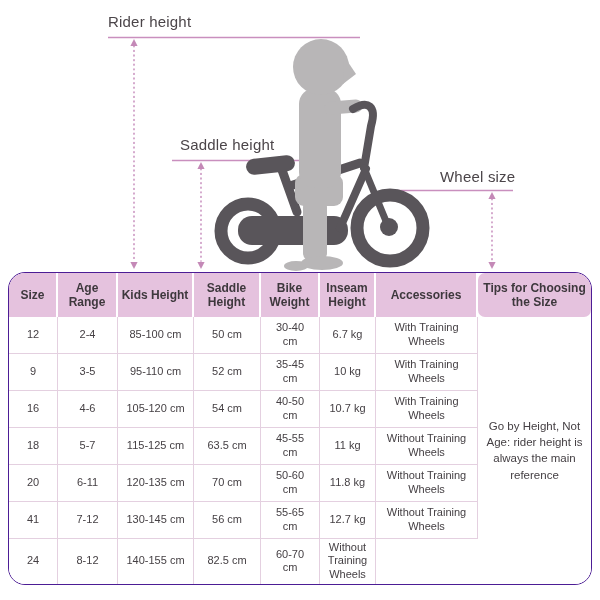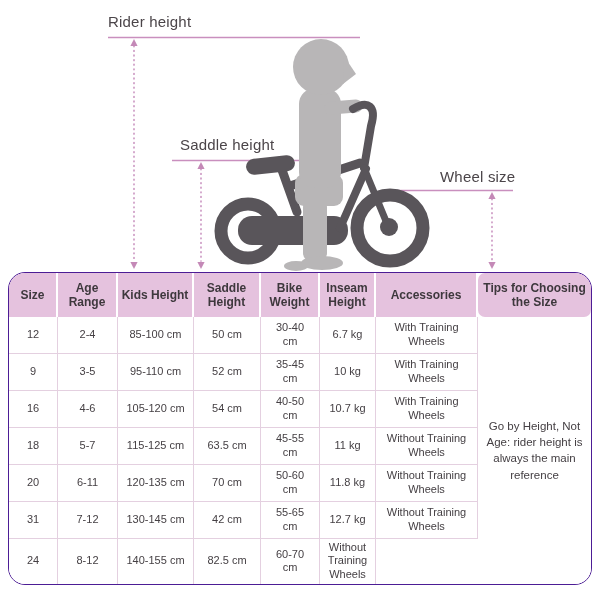--- a/index.html
+++ b/index.html
@@ -160,24 +160,24 @@
   <div class="td">Without Training Wheels</div>
 
   <div class="td">20</div>
   <div class="td">6-11</div>
   <div class="td">120-135 cm</div>
   <div class="td">70 cm</div>
   <div class="td">50-60 cm</div>
   <div class="td">11.8 kg</div>
   <div class="td">Without Training Wheels</div>
 
-  <div class="td">31</div>
+  <div class="td">41</div>
   <div class="td">7-12</div>
   <div class="td">130-145 cm</div>
-  <div class="td">42 cm</div>
+  <div class="td">56 cm</div>
   <div class="td">55-65 cm</div>
   <div class="td">12.7 kg</div>
   <div class="td">Without Training Wheels</div>
 
   <div class="td row-last">24</div>
   <div class="td row-last">8-12</div>
   <div class="td row-last">140-155 cm</div>
   <div class="td row-last">82.5 cm</div>
   <div class="td row-last">60-70 cm</div>
   <div class="td row-last">Without Training Wheels</div>

